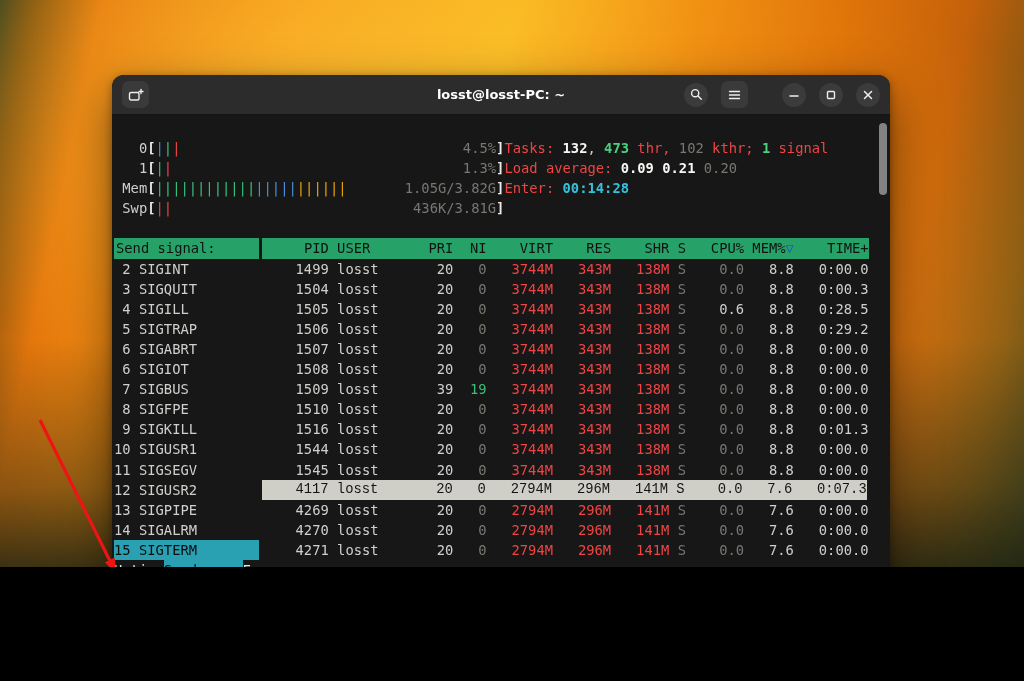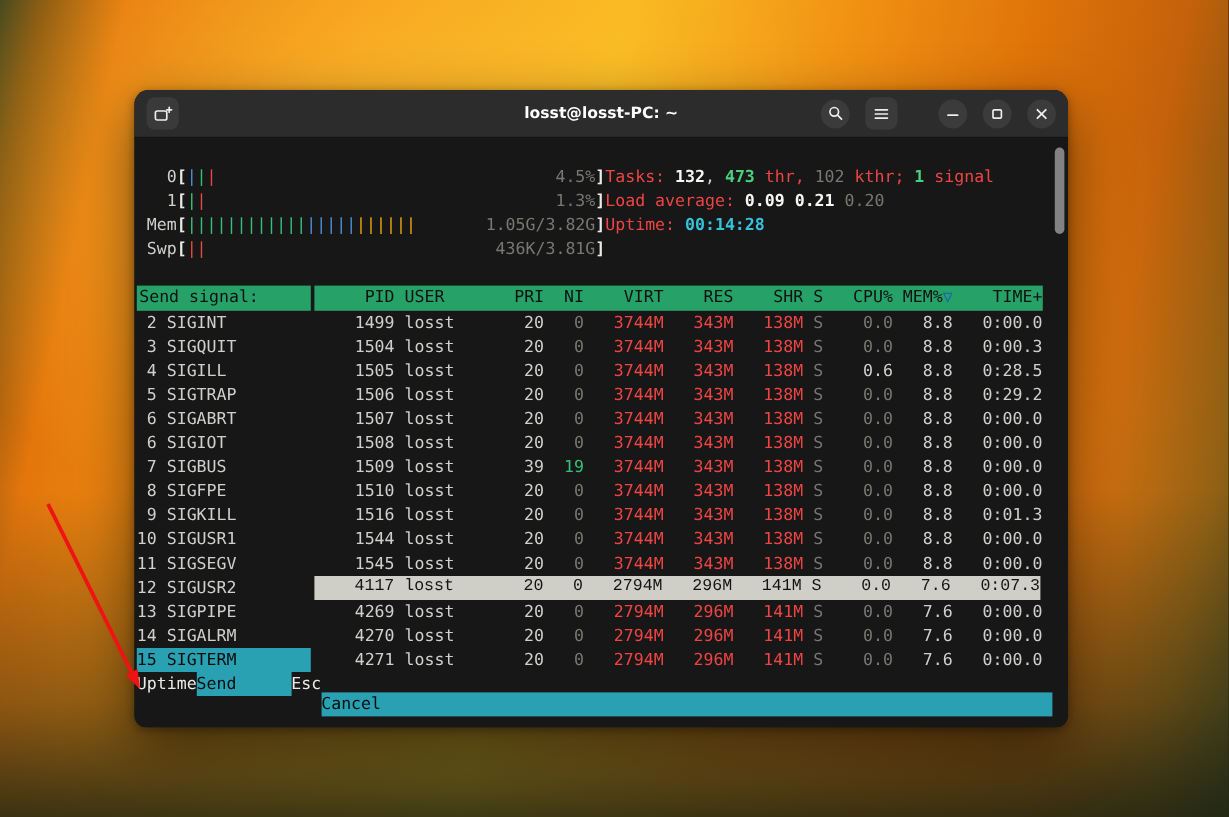--- a/index.html
+++ b/index.html
@@ -1,19 +1,19 @@
 <!DOCTYPE html>
 <html><head>
 <meta charset="utf-8">
 <style>
   * { margin:0; padding:0; box-sizing:border-box; }
   html,body { width:1024px; height:681px; overflow:hidden; background:#000; }
 
   .desktop {
-    position:relative; width:1024px; height:681px; overflow:hidden;
+    position:relative; width:1024px; height:567px; overflow:hidden;
     background:
       linear-gradient(to bottom, rgba(20,25,12,0) 60%, rgba(35,42,22,.45) 86%, rgba(30,36,19,.85) 100%),
       radial-gradient(560px 420px at 30% 22%, rgba(255,205,64,.55), rgba(255,180,40,.18) 55%, rgba(255,180,40,0) 72%),
       radial-gradient(680px 520px at 72% 62%, rgba(250,150,26,.45), rgba(250,150,26,0) 70%),
       linear-gradient(102deg, #39421f 0%, #7c5110 3%, #e4760c 9%, #f59a16 26%, #f8bc22 45%, #f29414 60%, #e07409 74%, #c4610a 85%, #7a5513 94%, #37401f 100%);
   }
 
   .terminal-window {
     position:absolute; left:112px; top:75px; width:778px; height:531px;
     border-radius:12px 12px 10px 10px; overflow:hidden; background:#171717;
@@ -165,21 +165,21 @@
         <span class="right-block"><span class="c-cyan">Tasks: </span><span class="c-boldfg">132</span><span class="c-fg">, </span><span class="c-boldgreen">473</span><span class="c-cyan"> thr, </span><span class="c-dim">102</span><span class="c-cyan"> kthr; </span><span class="c-boldgreen">1</span><span class="c-cyan"> signal</span></span>
       </div>
 
       <div class="t-line">
         <span class="m-label">1</span><span class="bracket">[</span><span class="m-inner"><span class="bars"><span class="c-green">|</span><span class="c-red">|</span></span><span class="m-val c-dim">1.3%</span></span><span class="bracket">]</span>
         <span class="right-block"><span class="c-cyan">Load average: </span><span class="c-boldfg">0.09 </span><span class="c-boldfg">0.21 </span><span class="c-dim">0.20</span></span>
       </div>
 
       <div class="t-line">
         <span class="m-label">Mem</span><span class="bracket">[</span><span class="m-inner"><span class="bars"><span class="c-green">||||||||||||</span><span class="c-blue">|||||</span><span class="c-orange">||||||</span></span><span class="m-val c-dim">1.05G/3.82G</span></span><span class="bracket">]</span>
-        <span class="right-block"><span class="c-cyan">Uptime: </span><span class="c-bcyan">00:14:28</span></span>
+        <span class="right-block"><span class="c-cyan">Enter: </span><span class="c-bcyan">00:14:28</span></span>
       </div>
 
       <div class="t-line">
         <span class="m-label">Swp</span><span class="bracket">[</span><span class="m-inner"><span class="bars"><span class="c-red">||</span></span><span class="m-val c-dim">436K/3.81G</span></span><span class="bracket">]</span>
       </div>
 
       <div class="t-line"></div>
 
 
       <div id="menu-table">

